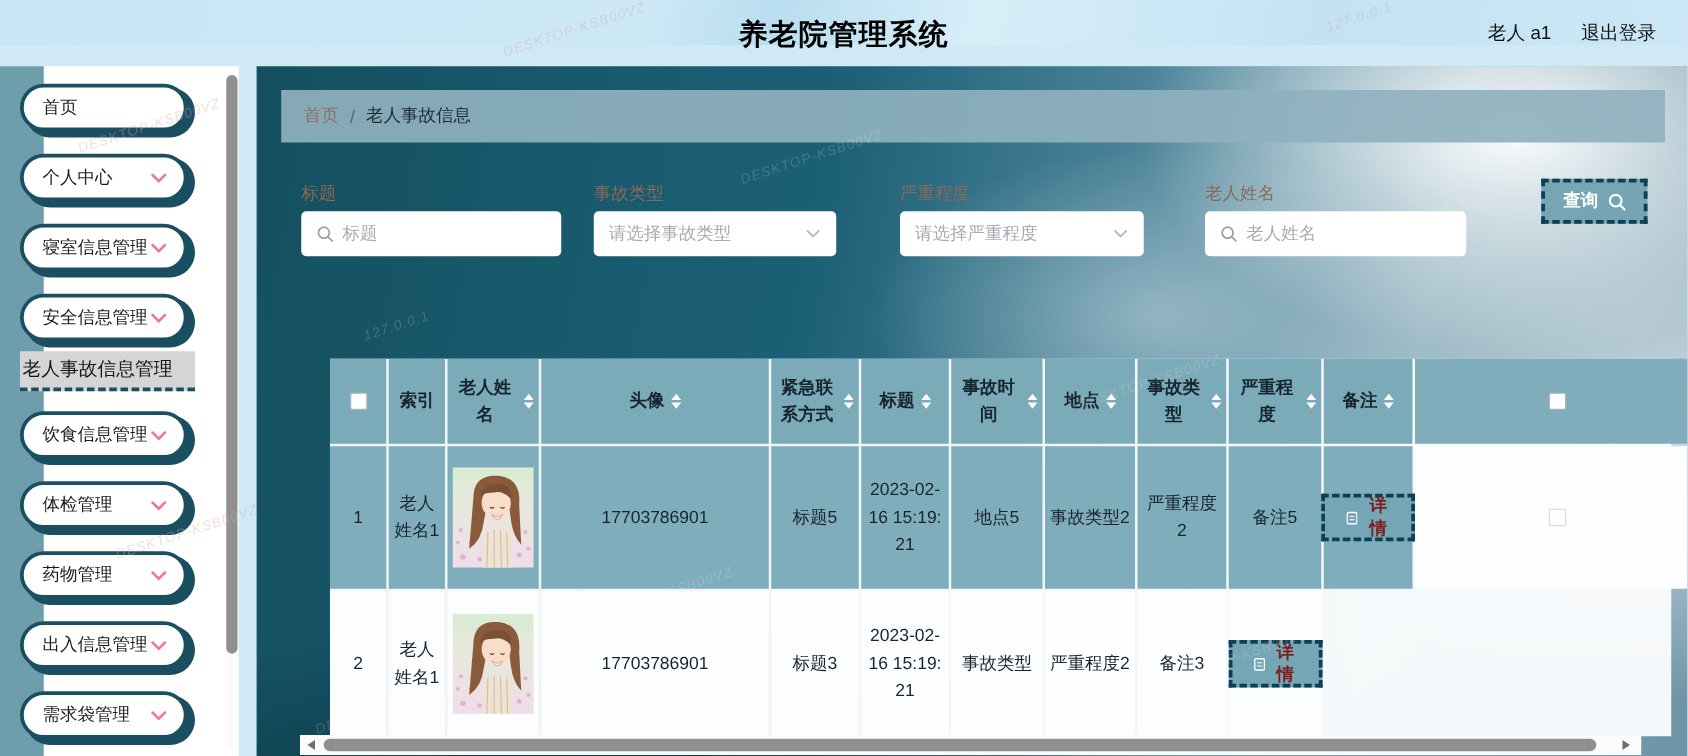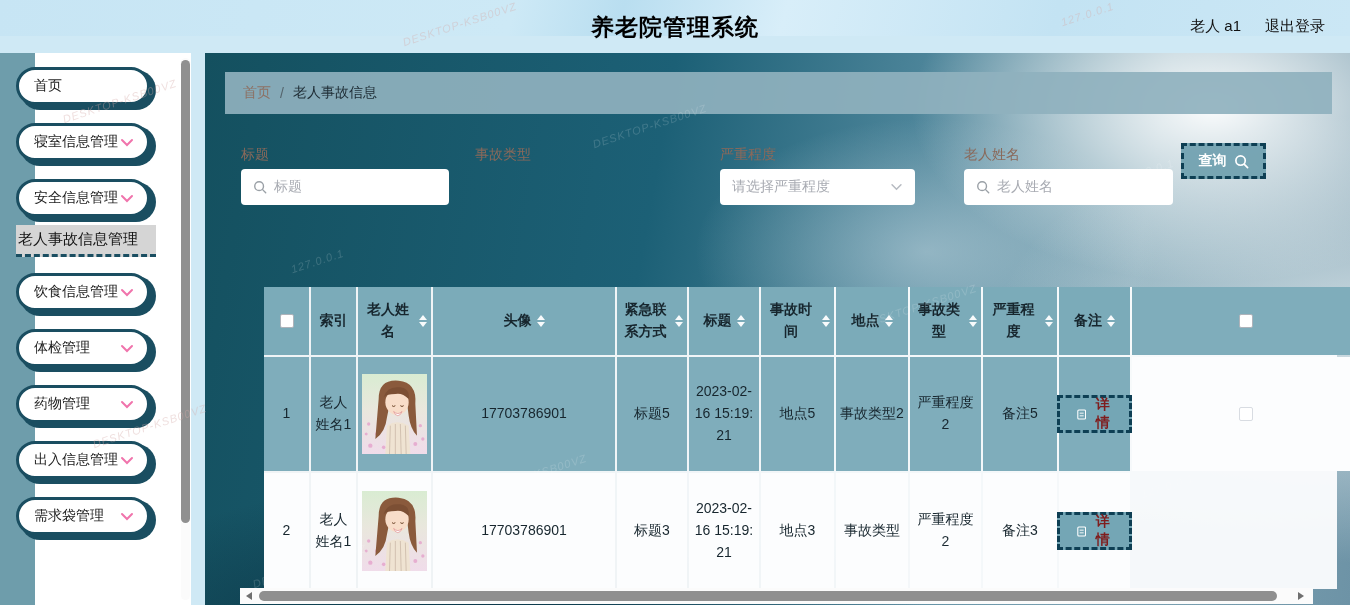--- a/index.html
+++ b/index.html
@@ -48,21 +48,21 @@
   .bc-sep{ color:#54646c; }
   .bc-current{ color:#1d2b33; }
 
   
   .filter-col{ position:absolute; top:90px; }
   .f-label{ font-size:14px; color:#8a695a; height:26px; line-height:22px; }
   .f-control{ height:36px; background:#fff; border-radius:4px; display:flex; align-items:center;
     padding:0 12px; gap:7px; color:#a8abb2; font-size:14px; cursor:text; }
   .f-select{ justify-content:space-between; cursor:pointer; }
   .ph{ color:#a8abb2; }
-  .search-btn{ position:absolute; left:976px; top:90px; width:85px; height:36px;
+  .search-btn{ position:absolute; left:1028px; top:90px; width:85px; height:36px;
     background:rgba(111,160,175,0.92); border:3px dashed #0e3f54; color:#fff; font-size:14px; font-weight:bold;
     display:flex; align-items:center; justify-content:center; gap:7px; cursor:pointer; }
 
   
   .data-table{ position:absolute; left:35px; top:234px; width:1073px;
     display:grid; grid-template-columns:45px 45px 73px 182px 70px 70px 73px 72px 71px 74px 71px 227px;
     grid-template-rows:68px 114px 116px; gap:2px; background:rgba(252,253,254,0.95);margin-left:24px; }
   .cell{ display:flex; align-items:center; justify-content:center; text-align:center;
     font-size:14px; color:#17262e; padding:2px 4px; word-break:break-all; line-height:1.55; }
   .th{ background:#7babb9; font-weight:bold; }
@@ -122,20 +122,26 @@
   </div>
 </div>
 
 <div class="sidebar">
   <div class="menu">
 
     <div class="pill">
       <span>首页</span>
     </div>
 
+    <div class="pill">
+      <span>个人中心</span>
+      <svg class="chev" viewBox="0 0 14 9">
+          <polyline points="2,2 7,7 12,2" fill="none" stroke="#f074ac" stroke-width="2" stroke-linecap="round"></polyline>
+        </svg>
+    </div>
 
     <div class="pill">
       <span>寝室信息管理</span>
       <svg class="chev" viewBox="0 0 14 9">
           <polyline points="2,2 7,7 12,2" fill="none" stroke="#f074ac" stroke-width="2" stroke-linecap="round"></polyline>
         </svg>
     </div>
 
     <div class="pill">
       <span>安全信息管理</span>
@@ -204,20 +210,26 @@
       <svg width="14" height="14" viewBox="0 0 16 16">
           <circle cx="7" cy="7" r="5" fill="none" stroke="#9aa0a6" stroke-width="1.6"></circle>
           <line x1="11" y1="11" x2="14.5" y2="14.5" stroke="#9aa0a6" stroke-width="1.6" stroke-linecap="round"></line>
         </svg>
       <span class="ph">标题</span>
     </div>
   </div>
 
   <div class="filter-col" style="left:270px;width:194px;">
     <div class="f-label">事故类型</div>
+    <div class="f-control f-select">
+      <span class="ph">请选择事故类型</span>
+      <svg width="13" height="8" viewBox="0 0 14 9">
+          <polyline points="2,2 7,7 12,2" fill="none" stroke="#b6bac1" stroke-width="1.7" stroke-linecap="round"></polyline>
+        </svg>
+    </div>
   </div>
 
   <div class="filter-col" style="left:515px;width:195px;">
     <div class="f-label">严重程度</div>
     <div class="f-control f-select">
       <span class="ph">请选择严重程度</span>
       <svg width="13" height="8" viewBox="0 0 14 9">
           <polyline points="2,2 7,7 12,2" fill="none" stroke="#b6bac1" stroke-width="1.7" stroke-linecap="round"></polyline>
         </svg>
     </div>
@@ -434,23 +446,20 @@
     <div class="cell r2">
         <span>17703786901</span>
       </div>
     <div class="cell r2">
         <span>标题3</span>
       </div>
     <div class="cell r2">
         <span>2023-02-16 15:19:21</span>
       </div>
     <div class="cell r2">
-        <span>地点3</span>
-      </div>
-    <div class="cell r2">
         <span>事故类型</span>
       </div>
     <div class="cell r2">
         <span>严重程度2</span>
       </div>
     <div class="cell r2">
         <span>备注3</span>
       </div>
     <div class="cell r2">
       <button class="detail-btn">

